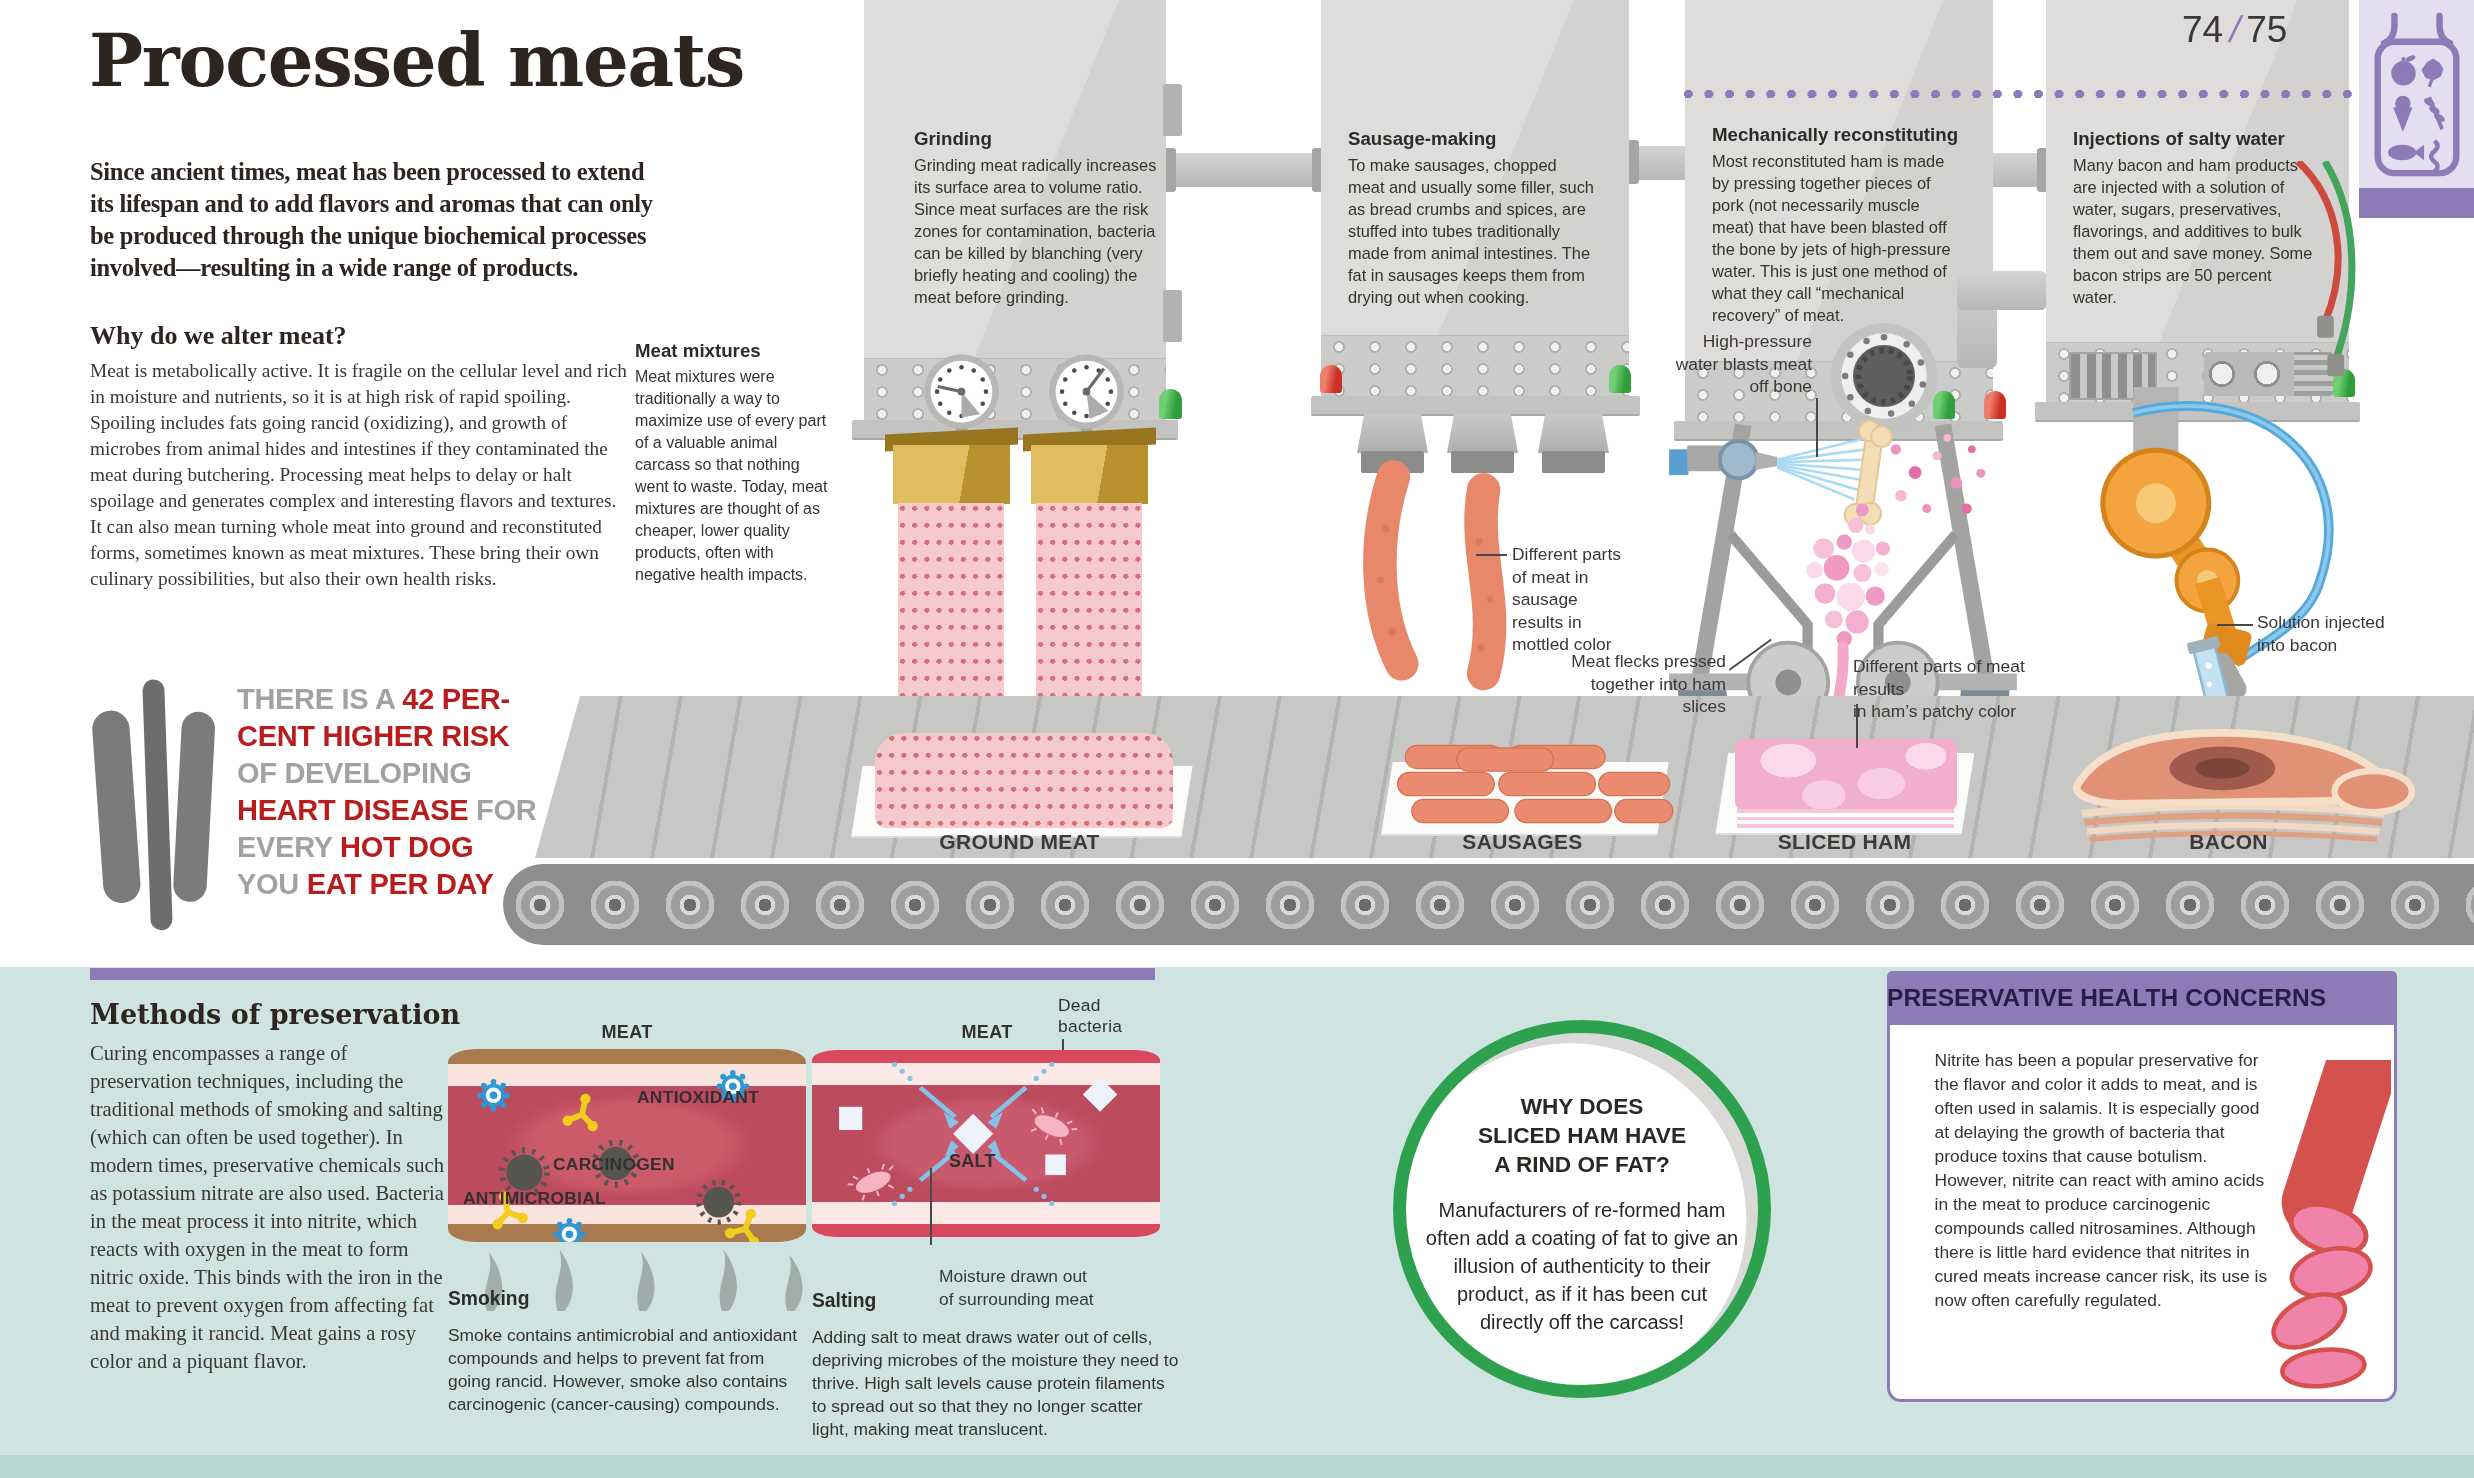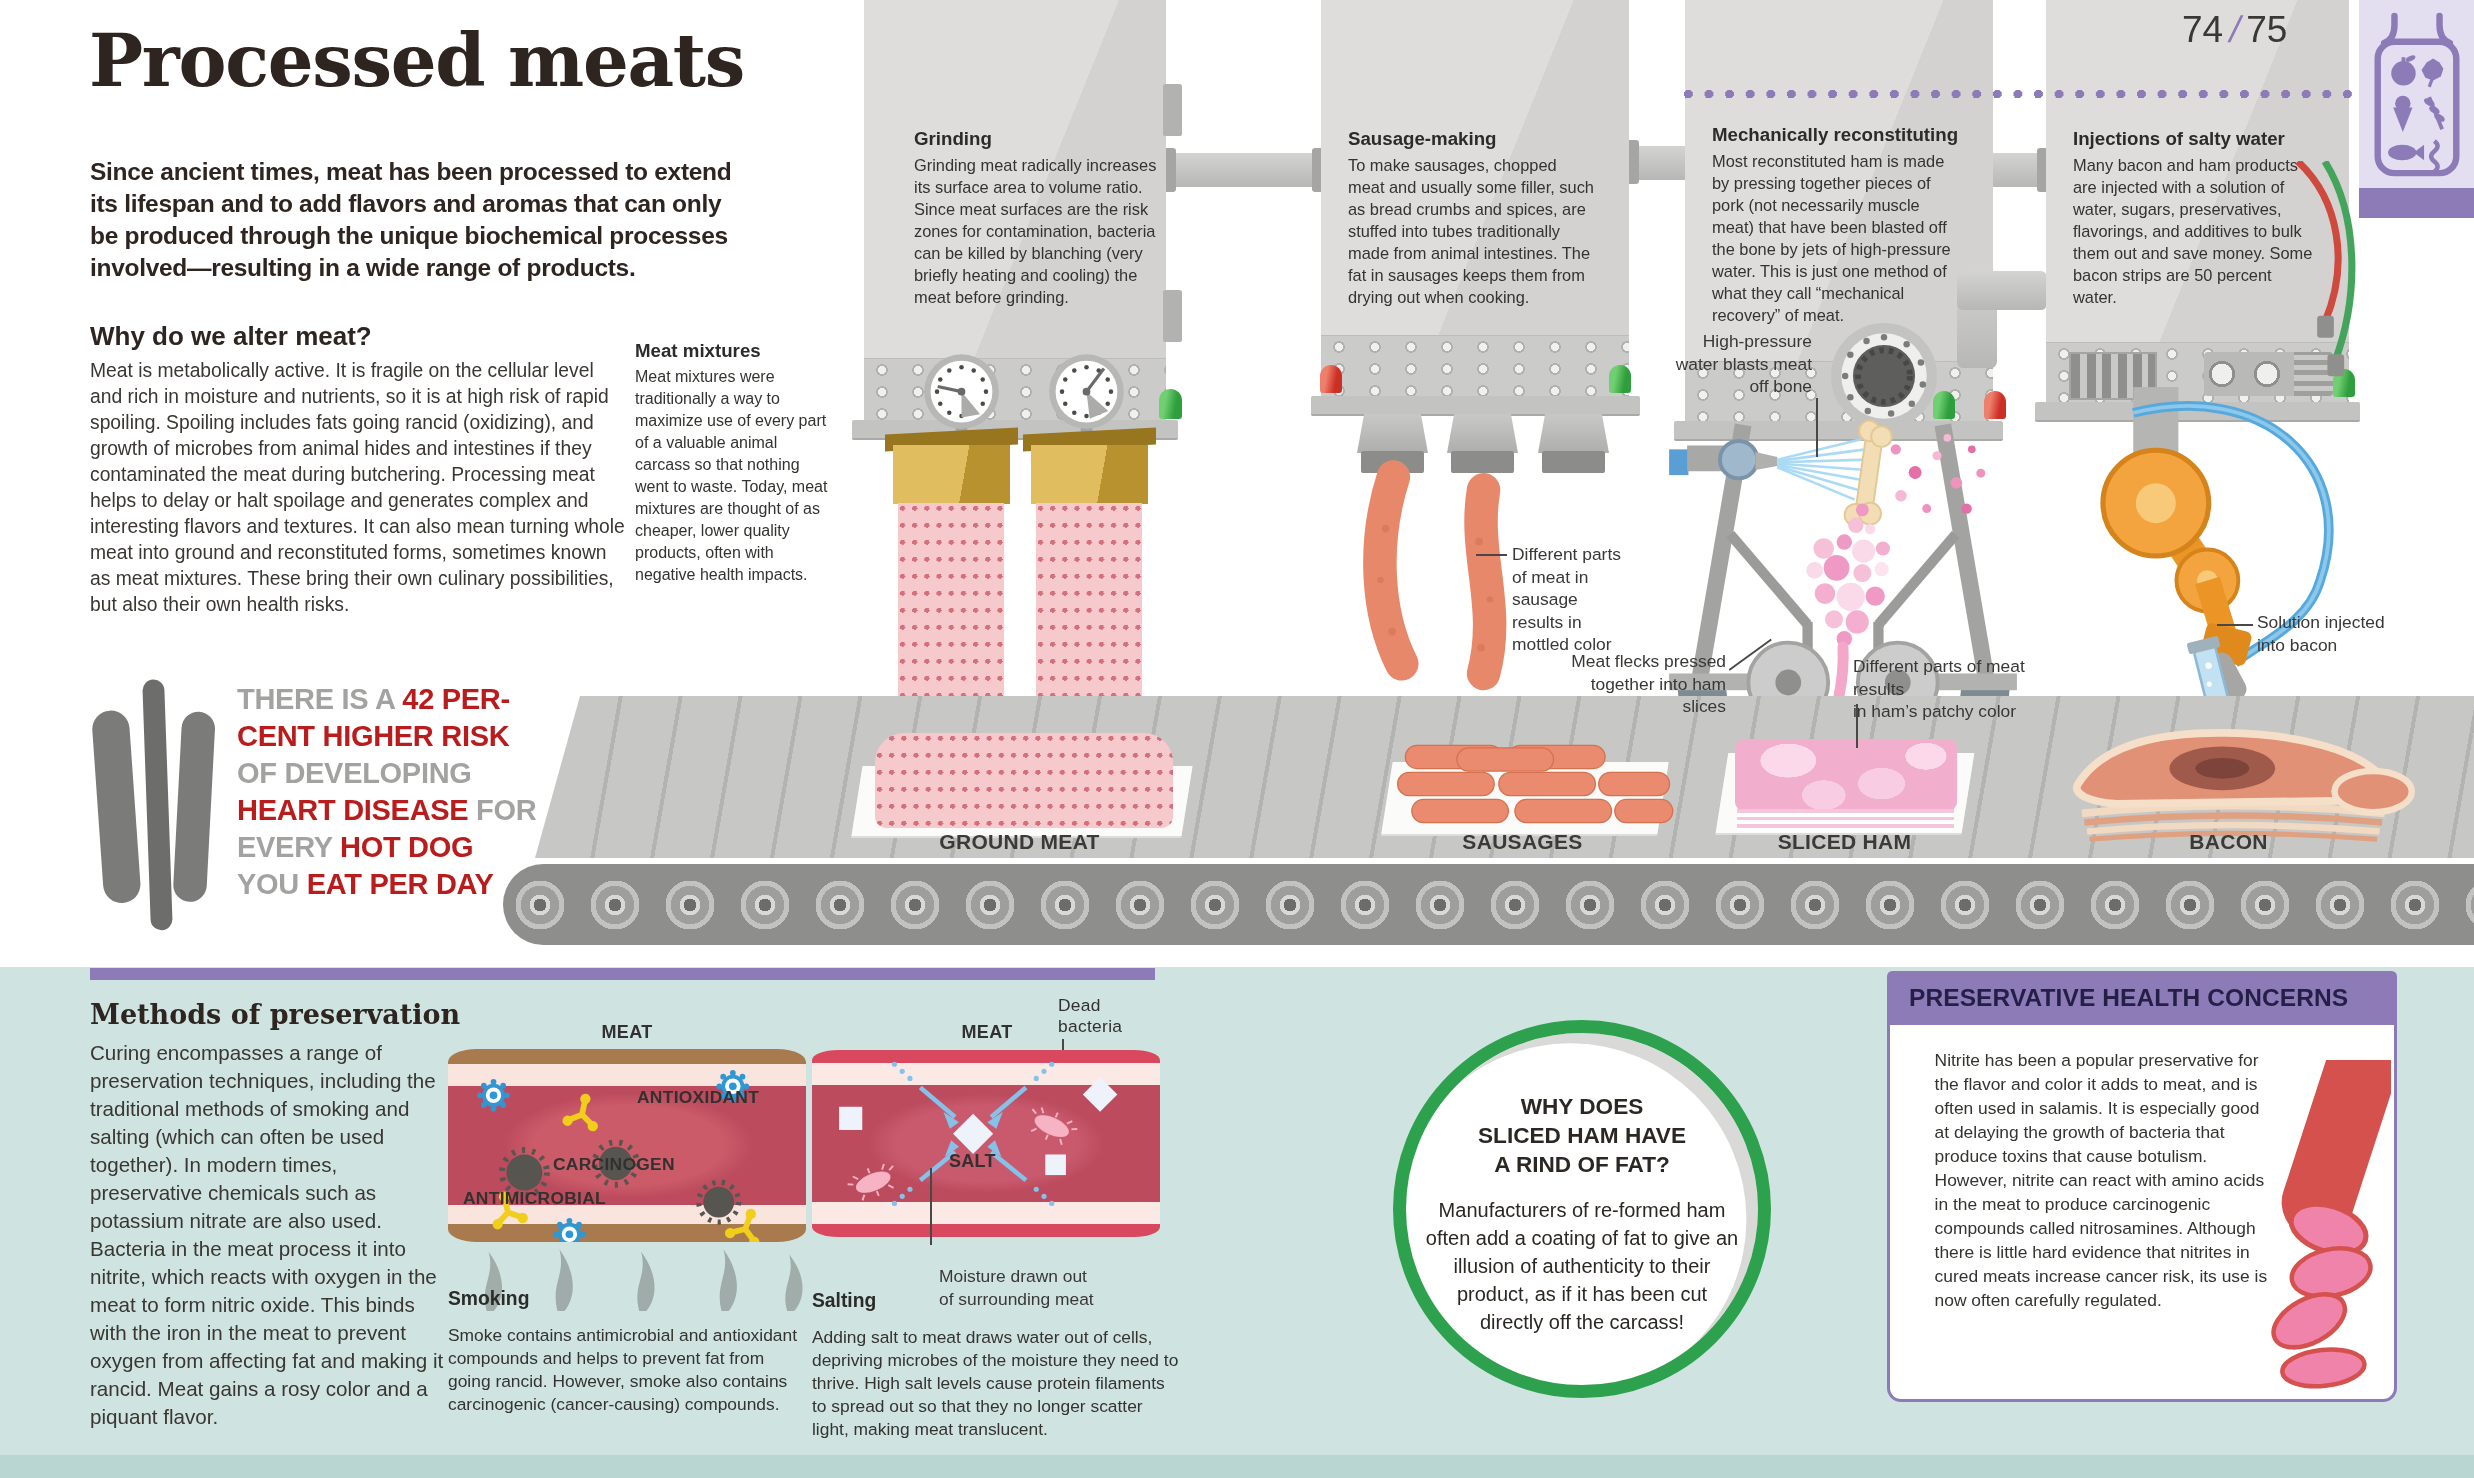--- a/index.html
+++ b/index.html
@@ -1,20 +1,20 @@
 <!DOCTYPE html>
 <html style="font-size:10.3px"><head>
 <meta charset="utf-8">
 <style>
   html,body{margin:0;padding:0;background:#888;}
   #page{position:relative;width:2475px;height:1478px;background:#ffffff;overflow:hidden;
         font-family:"Liberation Sans",sans-serif;color:#2e2c2a;}
   .abs{position:absolute;}
   .pre{white-space:pre-line;}
-  .serif{font-family:Liberation Sans, sans-serif;}
+  .serif{font-family:Liberation Serif, serif;}
   .slab{font-family:"DejaVu Serif",serif;}
 
   
   .title{font-size:72px;font-weight:700;color:#2e2420;letter-spacing:-1.3px;}
   .intro{font-size:24.5px;line-height:32px;font-weight:700;color:#2e2420;letter-spacing:-0.3px;}
   .why-h{font-size:26px;font-weight:700;color:#2e2420;}
   .why-b{font-size:19.3px;line-height:26px;color:#3a3631;width:538px;}
 
   
   .stat{font-size:29px;line-height:37px;font-weight:700;letter-spacing:-0.3px;width:335px;}
@@ -60,21 +60,21 @@
   .fig-label{font-size:17.4px;font-weight:700;color:#33312f;letter-spacing:0.3px;}
   .cap-h{font-size:19.3px;font-weight:700;color:#2b2b29;}
   .cap-b{font-size:17.4px;line-height:23px;color:#34332f;margin-top:14px;}
 
   .circle-fact{border-radius:50%;background:#ffffff;border:13px solid #2ea14e;
                box-shadow:inset -11.6px 10.3px 0 #d9d9d7;text-align:center;}
   .circle-h{font-size:22.6px;line-height:29px;font-weight:700;color:#2b2723;}
   .circle-b{font-size:20px;line-height:28px;font-weight:500;color:#2b2723;width:317px;margin:17px auto 0;}
 
   .pbox-head{background:#8d7bb8;border-radius:5.2px 5.2px 0 0;display:flex;align-items:center;}
-  .pbox-head span{font-size:24.5px;font-weight:700;color:#241f47;padding-left:22px;letter-spacing:0.1px;}
+  .pbox-head span{font-size:24.5px;font-weight:700;color:#241f47;letter-spacing:0.1px;}
   .pbox-body{background:#ffffff;border:3.9px solid #8d7bb8;border-top:none;border-radius:0 0 14px 14px;}
   .pbox-text{font-size:17.4px;line-height:24px;color:#34332f;width:340px;margin-left:24px;}
 
   .page-num{font-size:37px;color:#3a3836;display:flex;gap:6.4px;align-items:flex-start;}
   .page-slash{color:#8d7bb8;transform:skewX(-12deg);font-weight:500;}
   .dotline{background-image:radial-gradient(circle at 5.2px 5.2px,#8d7bb8 0 4.5px,rgba(0,0,0,0) 4.5px);
            background-size:20.6px 10.3px;background-repeat:repeat-x;}
   .jar-tab{background:#e3dff0;border-radius:0 0 0 17px;}
 </style>
 </head>

